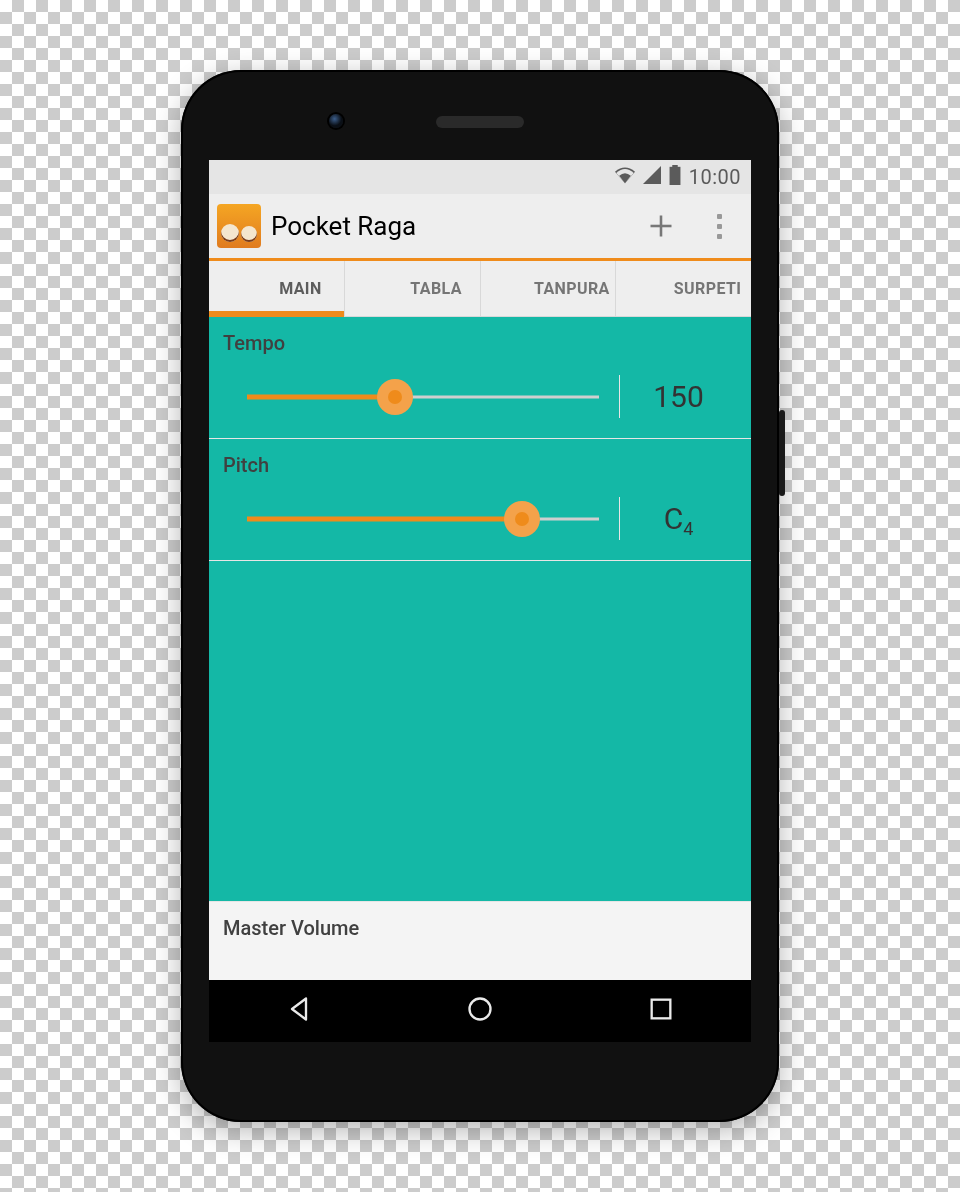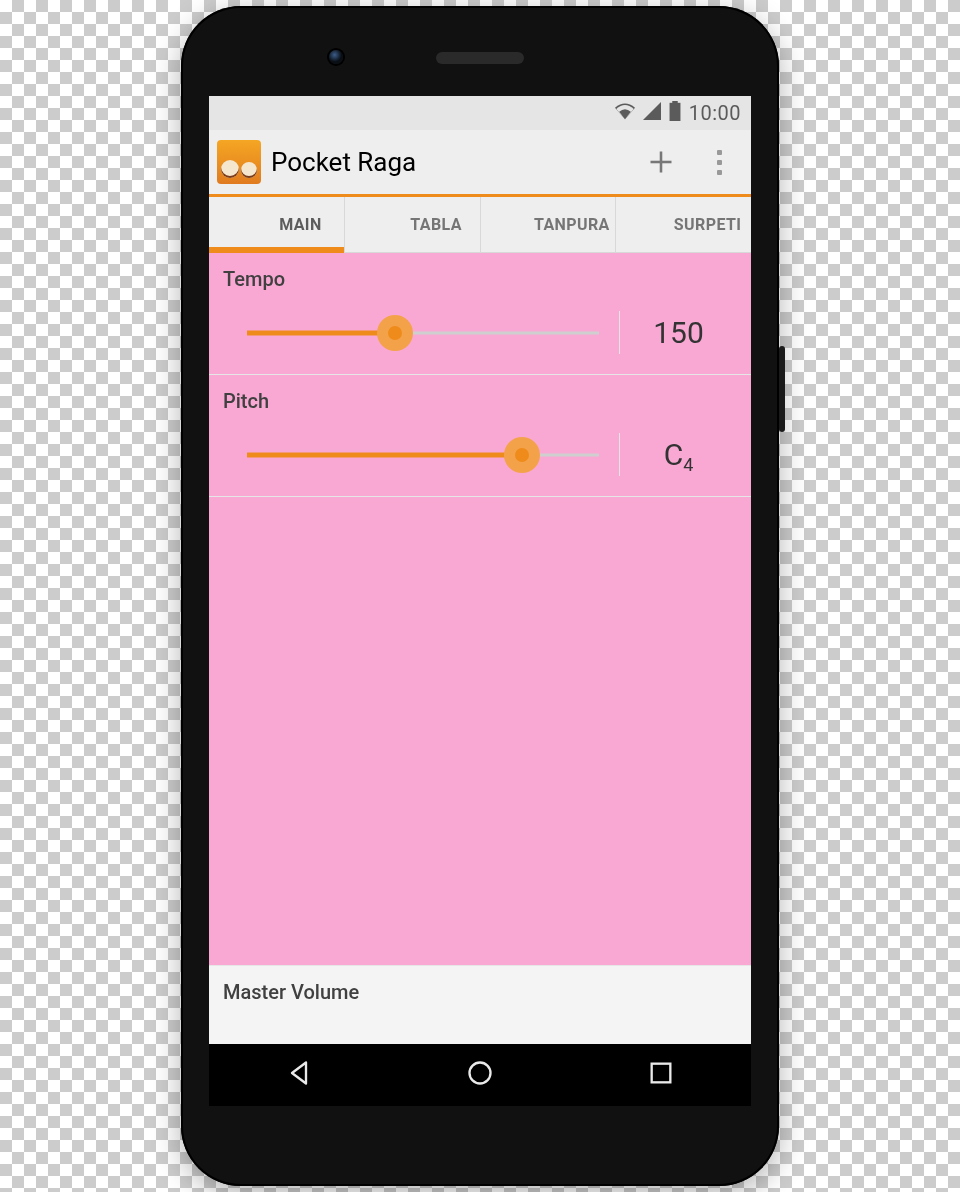--- a/index.html
+++ b/index.html
@@ -14,21 +14,21 @@
         linear-gradient(-45deg, transparent 75%, #ccc 75%);
       background-size: 24px 24px;
       background-position: 0 0, 0 12px, 12px -12px, -12px 0;
       background-color: #fff;
       display: flex;
       align-items: center;
       justify-content: center;
     }
     .phone-frame {
       width: 598px;
-      height: 1180px;
+      height: 1052px;
       background: #111;
       border-radius: 60px;
       padding: 90px 28px 80px;
       position: relative;
       box-shadow: 0 0 0 2px #000 inset, 0 8px 30px rgba(0,0,0,.3);
     }
     .earpiece {
       position: absolute;
       top: 46px; left: 50%; transform: translateX(-50%);
       width: 88px; height: 12px;
@@ -109,21 +109,21 @@
       position:relative;
       padding-left:48px;
     }
     .tab:first-child{border-left:none;}
     .tab.active{ color:#5c5c5c; }
     .tab.active::after{
       content:""; position:absolute; left:0;right:0;bottom:-1px;height:6px;background:#ef8b1b;
     }
 
     
-    .content { flex:1; background:#f9a8d4; display:flex; flex-direction:column; }
+    .content { flex:1; background:#14b8a6; display:flex; flex-direction:column; }
     .setting-row {
       border-bottom:1px solid #e6e6e6;
       padding:14px 14px 20px;
     }
     .setting-label { font-size:20px; color:#404040; font-weight:500; margin-bottom:20px; }
     .slider-row { display:flex; align-items:center; gap:20px; }
     .slider {
       flex:1; margin-left:24px;
       height:40px; position:relative;
     }

